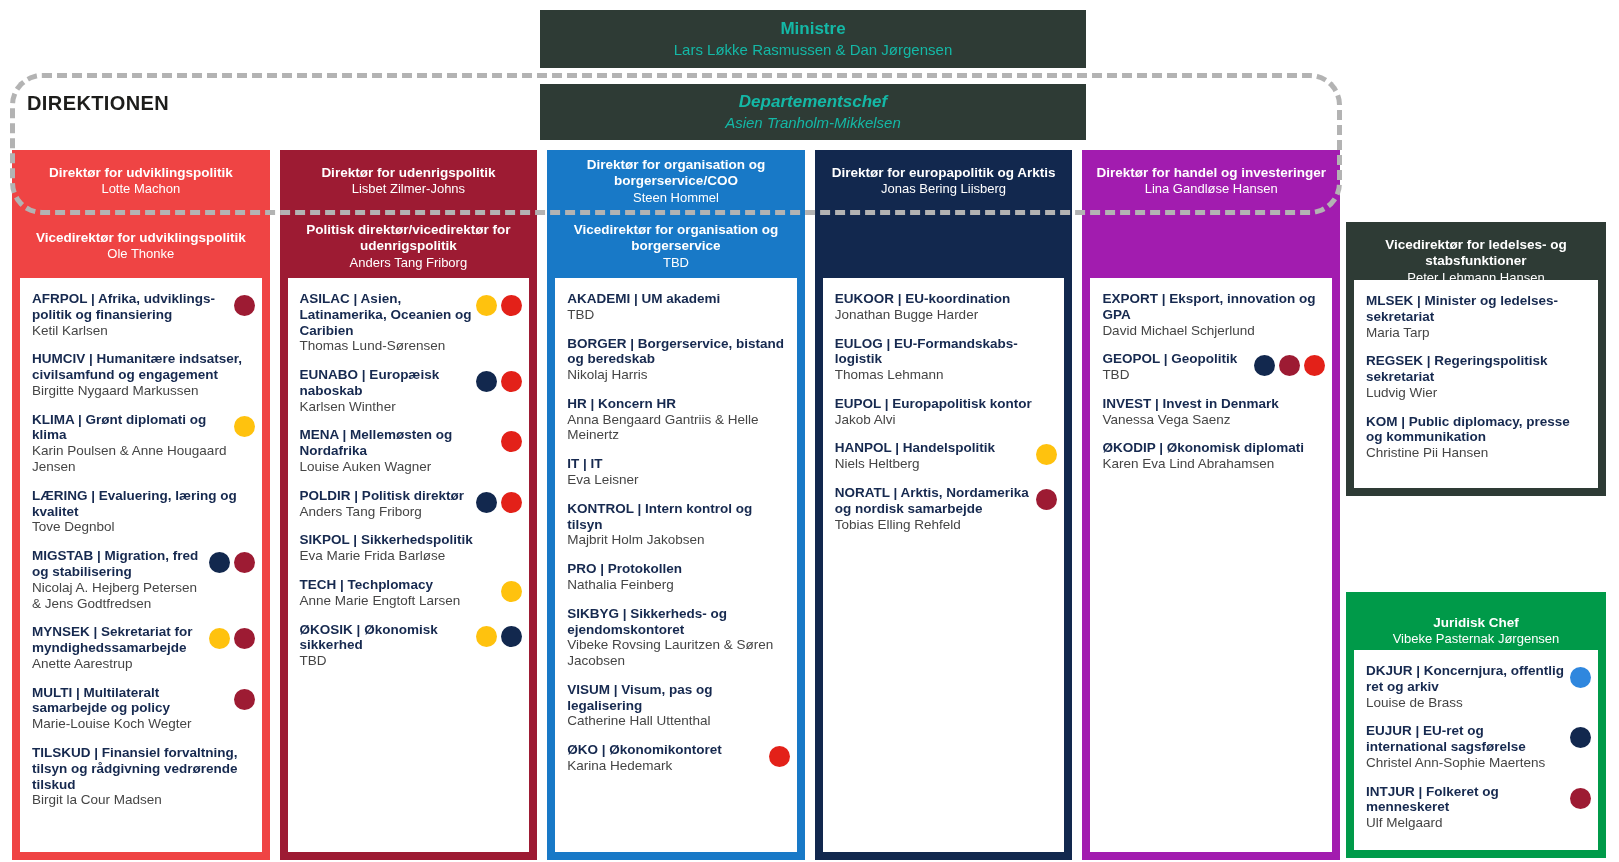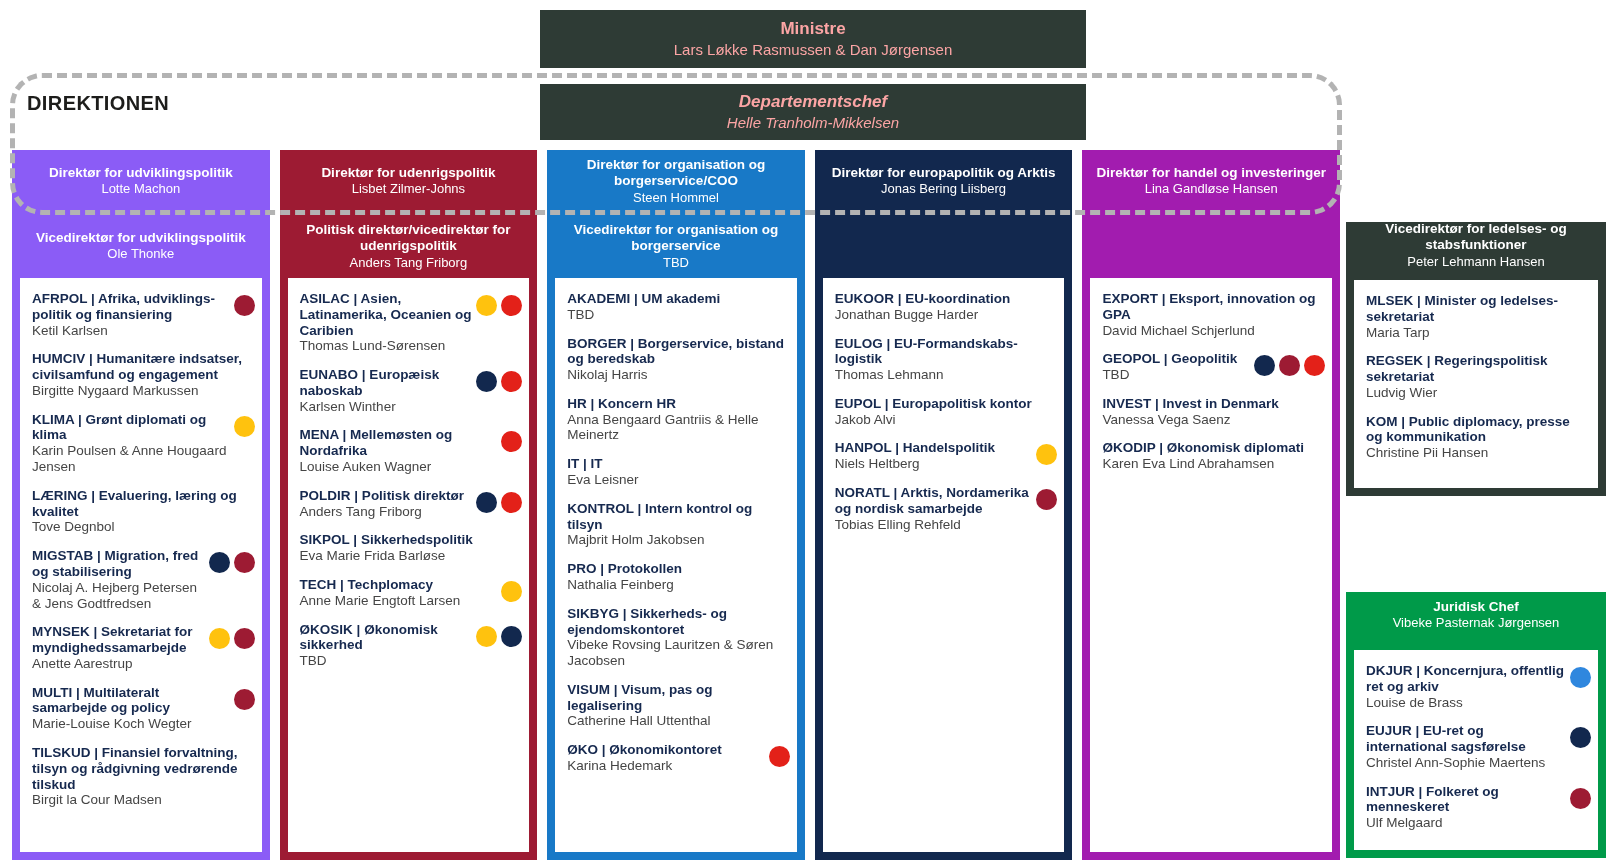--- a/index.html
+++ b/index.html
@@ -3,21 +3,21 @@
 <meta charset="utf-8">
 <style>
   html,body{margin:0;padding:0;background:#fff;}
   body{
     width:1619px;height:862px;position:relative;overflow:hidden;
     font-family:"Liberation Sans","DejaVu Sans",sans-serif;
     -webkit-font-smoothing:antialiased;
   }
   
   .topbox{
-    position:absolute;left:540px;width:546px;color:#fca5a5;text-align:center;
+    position:absolute;left:540px;width:546px;color:#14b8a6;text-align:center;
     display:flex;flex-direction:column;justify-content:center;line-height:1.3;z-index:4;
   }
   #ministre-box{top:10px;height:58px;}
   #depchef-box{top:84px;height:56px;font-style:italic;}
   .tb-title{font-weight:bold;font-size:17px;}
   .tb-name{font-size:15px;}
   
   #direktionen-frame{
     position:absolute;left:10px;top:73px;width:1332px;height:142px;
     border:5px dashed #B3B3B3;border-radius:32px;box-sizing:border-box;
@@ -53,45 +53,45 @@
   .entry-label{font-weight:bold;font-size:13.5px;line-height:1.17;color:#16294F;}
   .entry-name{font-size:13.5px;line-height:1.17;color:#454545;}
   .dots{display:flex;gap:4px;align-items:flex-start;padding-top:4px;margin-left:2px;flex-shrink:0;}
   .dot{width:21px;height:21px;border-radius:50%;}
   
   .rightbox{position:absolute;left:1346px;width:260px;color:#fff;}
   #stab-box{top:222px;height:274px;}
   #jur-box{top:592px;height:266px;}
   .right-head{
     height:46px;display:flex;flex-direction:column;justify-content:center;
-    text-align:center;padding:0 14px;line-height:1.22;
+    text-align:center;padding:16px 14px;line-height:1.22;
   }
   .right-white{
     position:absolute;top:58px;left:8px;right:8px;bottom:8px;background:#fff;
     padding:13px 7px 0 12px;box-sizing:border-box;overflow:hidden;
   }
 </style>
 </head>
 <body>
 
 <div class="topbox" id="ministre-box" style="background: rgb(46, 59, 53);">
   <div class="tb-title">Ministre</div>
   <div class="tb-name">Lars Løkke Rasmussen &amp; Dan Jørgensen</div>
 </div>
 
 <div class="topbox" id="depchef-box" style="background: rgb(46, 59, 53);">
   <div class="tb-title">Departementschef</div>
-  <div class="tb-name">Helle Tranholm-Mikkelsen</div>
+  <div class="tb-name">Asien Tranholm-Mikkelsen</div>
 </div>
 
 <div id="direktionen-frame" style="border-color: rgb(179, 179, 179);"></div>
 <div id="direktionen-label">DIREKTIONEN</div>
 
 <div id="columns">
-    <div class="column" style="background: #8b5cf6;">
+    <div class="column" style="background: #ef4444;">
     <div class="col-top">
       <div class="col-title">Direktør for udviklingspolitik</div>
       <div class="col-name">Lotte Machon</div>
     </div>
     <div class="col-deputy">
       <div class="col-title">Vicedirektør for udviklingspolitik</div>
       <div class="col-name">Ole Thonke</div>
     </div>
     <div class="white-box">
         <div class="entry">

